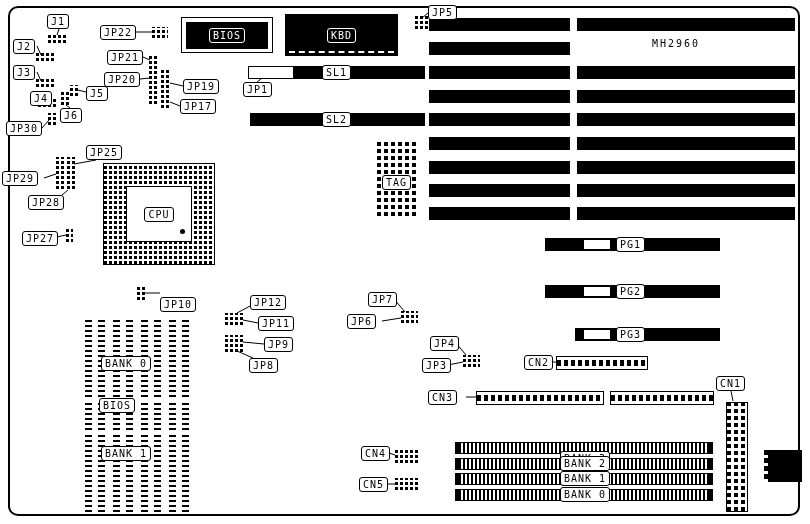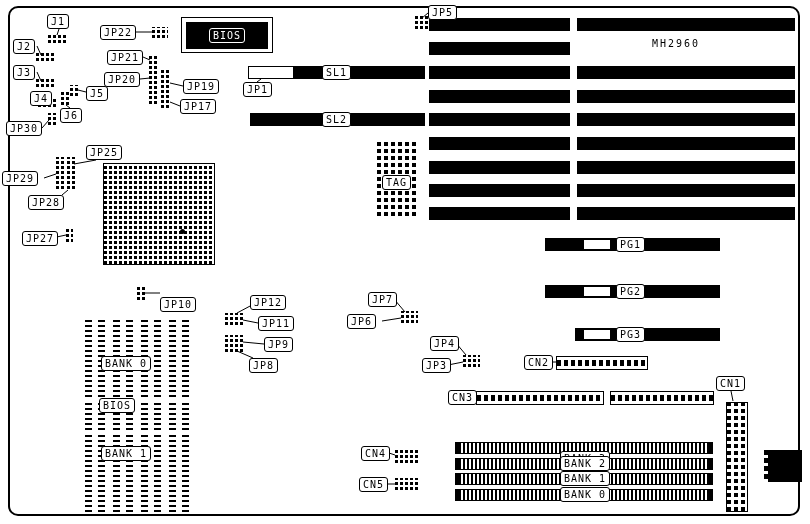--- a/index.html
+++ b/index.html
@@ -129,20 +129,24 @@
   <div class="pins-sm" style="left:161px;top:70px;width:9px;height:38px"></div>
   <div class="pins-sm" style="left:415px;top:16px;width:13px;height:13px"></div>
   <div class="pins-sm" style="left:56px;top:157px;width:8px;height:32px"></div>
   <div class="pins-sm" style="left:67px;top:157px;width:8px;height:32px"></div>
   <div class="pins-sm" style="left:66px;top:228px;width:7px;height:14px"></div>
 
   <div class="outline" style="left:181px;top:17px;width:92px;height:36px"></div>
   <div class="chipblk" style="left:186px;top:22px;width:82px;height:27px">
     <span class="label label-static label-inv">BIOS</span>
   </div>
+  <div class="chipblk" style="left:285px;top:14px;width:113px;height:42px">
+    <span class="label label-static label-inv">KBD</span>
+    <span class="kbd-dash"></span>
+  </div>
 
   <div class="outline" style="left:248px;top:66px;width:46px;height:13px"></div>
   <div class="bar" style="left:294px;top:66px;width:131px;height:13px"></div>
   <div class="label" style="left:322px;top:65px">SL1</div>
   <div class="bar" style="left:250px;top:113px;width:175px;height:13px"></div>
   <div class="label" style="left:322px;top:112px">SL2</div>
 
   <div class="bar" style="left:429px;top:18px;width:141px;height:13px"></div>
   <div class="bar" style="left:429px;top:42px;width:141px;height:13px"></div>
   <div class="bar" style="left:429px;top:66px;width:141px;height:13px"></div>
@@ -161,20 +165,23 @@
   <div class="bar" style="left:577px;top:161px;width:218px;height:13px"></div>
   <div class="bar" style="left:577px;top:184px;width:218px;height:13px"></div>
   <div class="bar" style="left:577px;top:207px;width:218px;height:13px"></div>
 
   <div class="modeltext" style="left:652px;top:38px">MH2960</div>
 
   <div class="pins" style="left:377px;top:140px;width:40px;height:76px"></div>
   <div class="label" style="left:382px;top:175px">TAG</div>
 
   <div class="cpu-socket" style="left:103px;top:163px;width:112px;height:102px"></div>
+  <div class="cpu-inner" style="left:126px;top:186px;width:66px;height:56px">
+    <span class="label label-static">CPU</span>
+  </div>
   <div class="cpu-dot" style="left:180px;top:229px"></div>
 
   <div class="bar" style="left:545px;top:238px;width:175px;height:13px"></div>
   <div class="notch" style="left:584px;top:240px;width:26px;height:9px"></div>
   <div class="label" style="left:616px;top:237px">PG1</div>
 
   <div class="bar" style="left:545px;top:285px;width:175px;height:13px"></div>
   <div class="notch" style="left:584px;top:287px;width:26px;height:9px"></div>
   <div class="label" style="left:616px;top:284px">PG2</div>
 
@@ -194,21 +201,21 @@
 
   <div class="pins-sm" style="left:137px;top:287px;width:8px;height:13px"></div>
   <div class="pins-sm" style="left:225px;top:313px;width:18px;height:12px"></div>
   <div class="pins-sm" style="left:225px;top:335px;width:18px;height:17px"></div>
   <div class="pins-sm" style="left:401px;top:311px;width:17px;height:12px"></div>
   <div class="pins-sm" style="left:463px;top:355px;width:17px;height:12px"></div>
 
   <div class="label" style="left:524px;top:355px">CN2</div>
   <div class="dotbar" style="left:556px;top:356px;width:92px;height:14px"></div>
 
-  <div class="label" style="left:448px;top:390px">CN3</div>
+  <div class="label" style="left:428px;top:390px">CN3</div>
   <div class="dotbar" style="left:476px;top:391px;width:128px;height:14px"></div>
   <div class="dotbar" style="left:610px;top:391px;width:104px;height:14px"></div>
 
   <div class="label" style="left:716px;top:376px">CN1</div>
   <div class="pins" style="left:726px;top:402px;width:22px;height:110px;border:1px solid #000"></div>
 
   <div class="label" style="left:361px;top:446px">CN4</div>
   <div class="pins-sm" style="left:395px;top:449px;width:24px;height:14px"></div>
 
   <div class="label" style="left:359px;top:477px">CN5</div>

